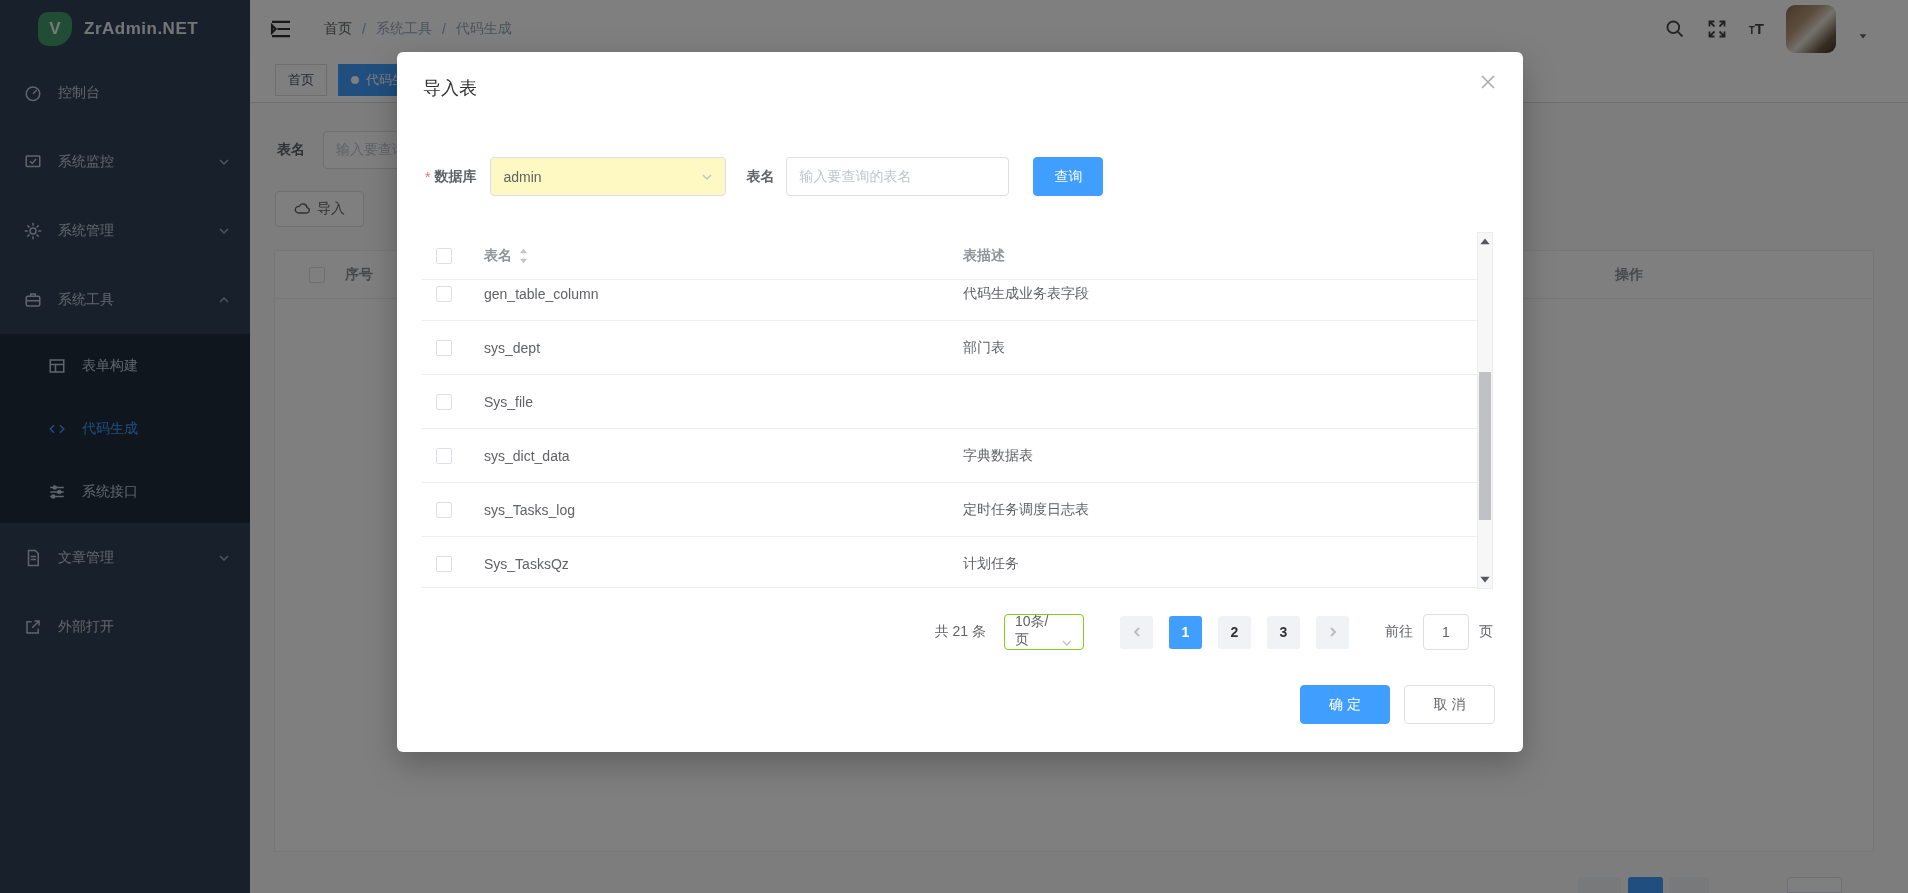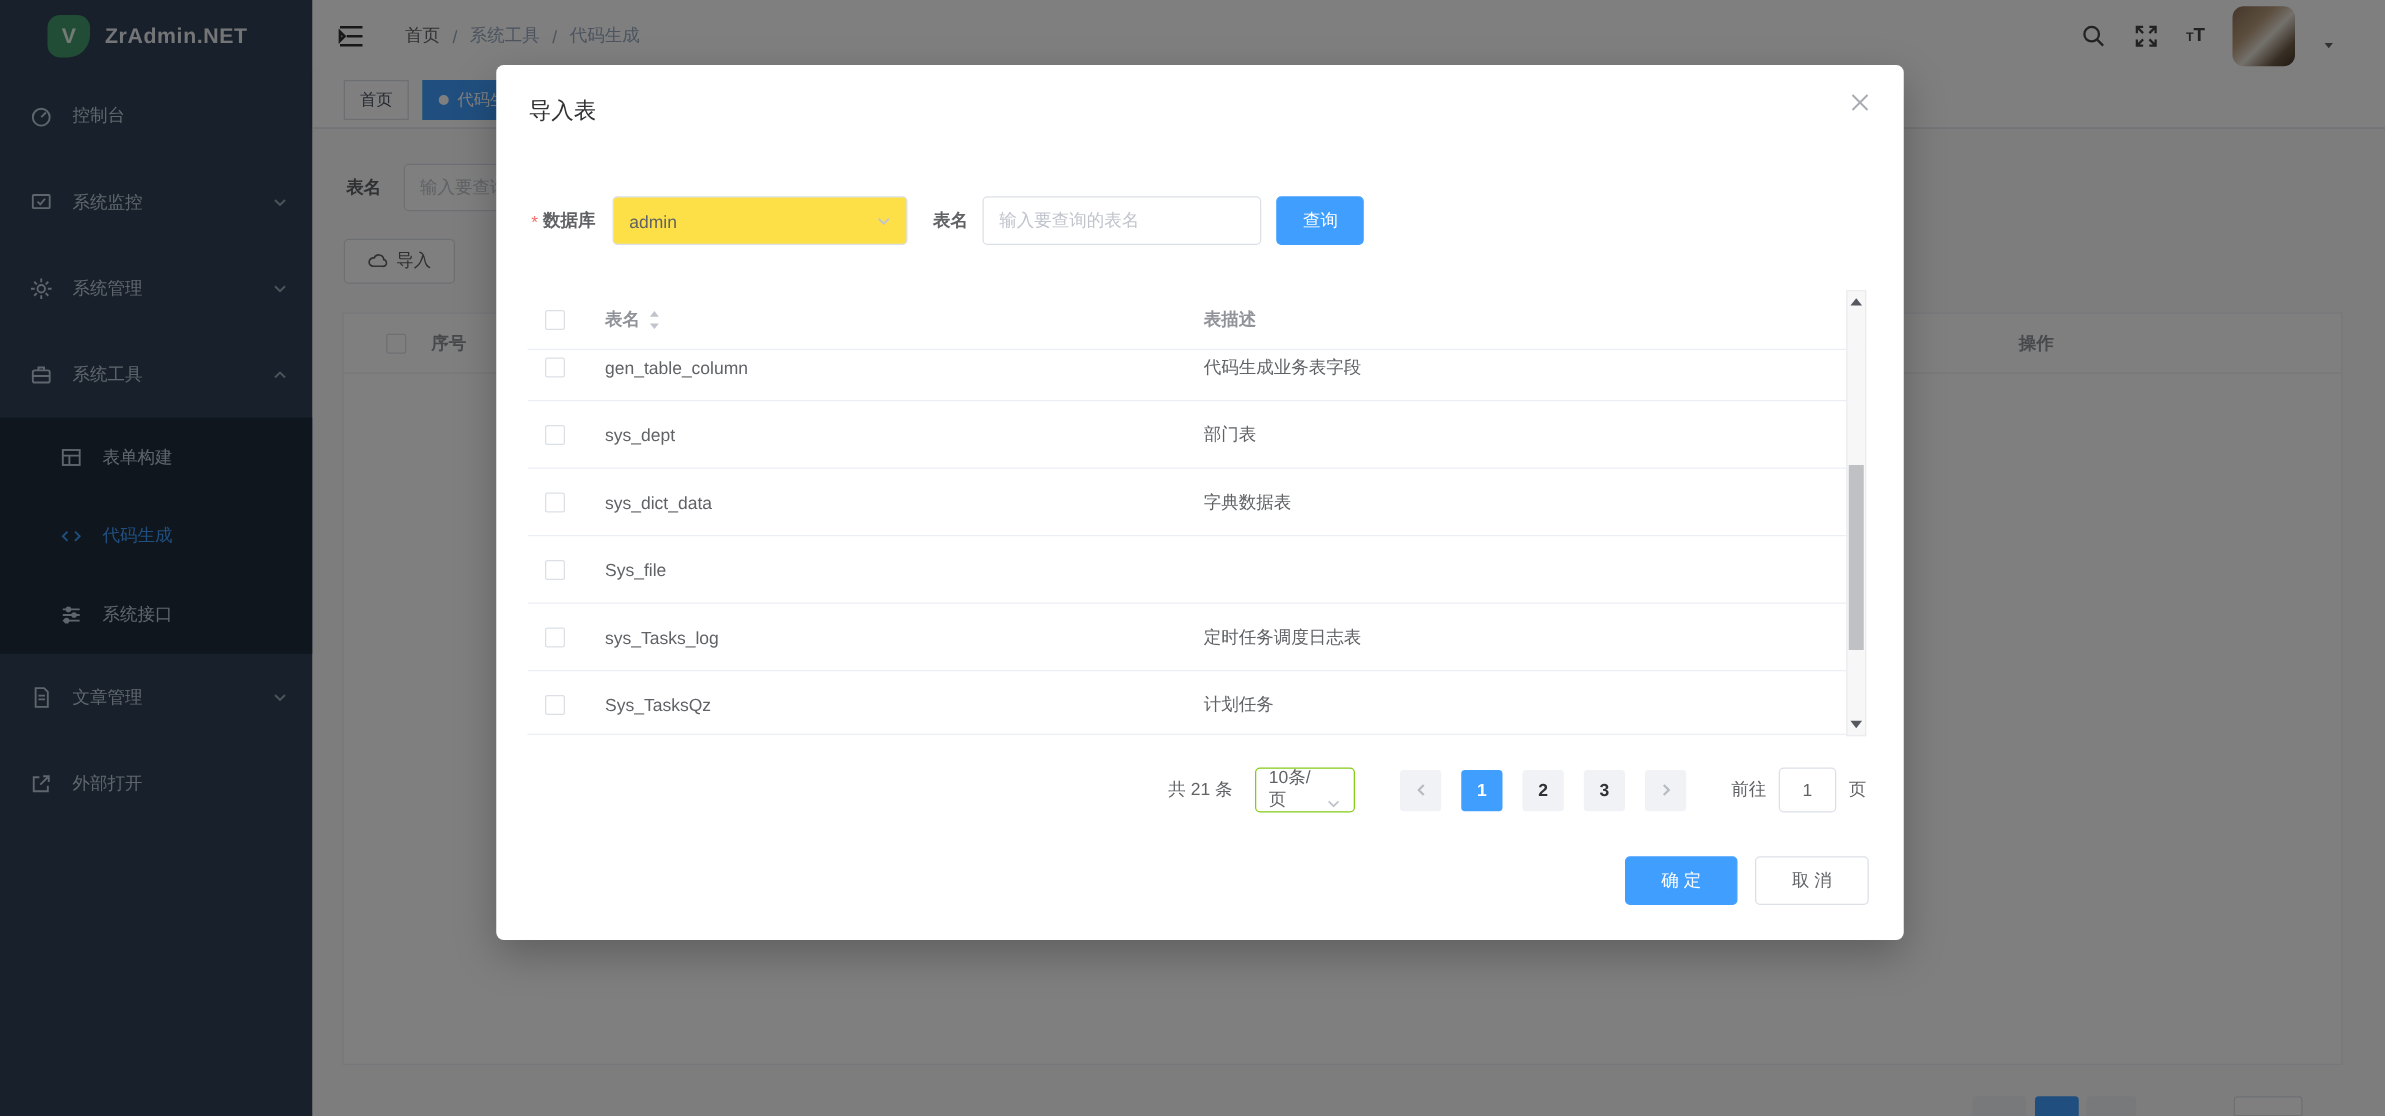--- a/index.html
+++ b/index.html
@@ -54,26 +54,26 @@
 
   
   .overlay { position:absolute; inset:0; background:rgba(0,0,0,0.5); z-index:10; }
   .dialog { position:absolute; left:397px; top:52px; width:1126px; height:700px; background:#fff; border-radius:6px; box-shadow:0 12px 32px rgba(0,0,0,.25); z-index:20; }
   .dlg-title { position:absolute; left:26px; top:24px; font-size:18px; color:#303133; }
   .dlg-close { position:absolute; right:27px; top:22px; width:16px; height:16px; color:#a8abb2; cursor:pointer; }
 
   .dlg-form { position:absolute; left:28px; top:105px; display:flex; align-items:center; }
   .req-star { color:#f56c6c; margin-right:4px; }
   .dlg-label { font-weight:bold; color:#606266; }
-  .el-select { margin-left:14px; width:236px; height:39px; border:1px solid #dcdfe6; border-radius:4px; background:#fde047; display:flex; align-items:center; justify-content:space-between; padding:4px 12px; color:#606266; cursor:pointer;text-align:center; }
+  .el-select { margin-left:14px; width:236px; height:39px; border:1px solid #dcdfe6; border-radius:4px; background:#fef9c3; display:flex; align-items:center; justify-content:space-between; padding:4px 12px; color:#606266; cursor:pointer;text-align:center; }
   .sel-chev { width:12px; height:12px; color:#c0c4cc; }
   .dlg-label2 { margin-left:20px; font-weight:bold; color:#606266; }
   .el-input { margin-left:12px; width:223px; height:39px; border:1px solid #dcdfe6; border-radius:4px; background:#fff; display:flex; align-items:center; padding:0 12px; color:#c0c4cc; }
   .btn-primary { height:39px; padding:0 20px; background:#409eff; border:1px solid #409eff; border-radius:4px; color:#fff; font-size:14px; display:flex; align-items:center; justify-content:center; cursor:pointer; }
-  .dlg-form .btn-primary { margin-left:12px;justify-content:center; }
+  .dlg-form .btn-primary { margin-left:24px;justify-content:center; }
 
   .dlg-table { position:absolute; left:25px; top:180px; width:1071px; }
   .tbl-header { height:48px; display:flex; align-items:center; border-bottom:1px solid #ebeef5; color:#909399; font-weight:bold; }
   .cb { width:16px; height:16px; border:1px solid #dcdfe6; border-radius:2px; background:#fff; flex:0 0 16px; cursor:pointer; }
   .col-cb { width:62px; display:flex; justify-content:flex-start; padding-left:14px; }
   .col-name { width:479px; display:flex; align-items:center; gap:6px; }
   .col-desc { flex:1; }
   .sort-caret { width:11px; height:18px; color:#c0c4cc; }
   .tbl-viewport { position:relative; height:308px; overflow:hidden; border-bottom:1px solid #ebeef5; }
   .tbl-rows { position:absolute; left:0; top:-13px; width:100%; }
@@ -314,29 +314,29 @@
             <div class="col-cb">
                 <div class="cb"></div>
               </div>
             <div class="col-name">sys_dept</div>
             <div class="col-desc">部门表</div>
           </div>
           <div class="tbl-row">
             <div class="col-cb">
                 <div class="cb"></div>
               </div>
+            <div class="col-name">Sys_file</div>
+            <div class="col-desc"></div>
+          </div>
+          <div class="tbl-row">
+            <div class="col-cb">
+                <div class="cb"></div>
+              </div>
             <div class="col-name">sys_dict_data</div>
             <div class="col-desc">字典数据表</div>
-          </div>
-          <div class="tbl-row">
-            <div class="col-cb">
-                <div class="cb"></div>
-              </div>
-            <div class="col-name">Sys_file</div>
-            <div class="col-desc"></div>
           </div>
           <div class="tbl-row">
             <div class="col-cb">
                 <div class="cb"></div>
               </div>
             <div class="col-name">sys_Tasks_log</div>
             <div class="col-desc">定时任务调度日志表</div>
           </div>
           <div class="tbl-row">
             <div class="col-cb">

